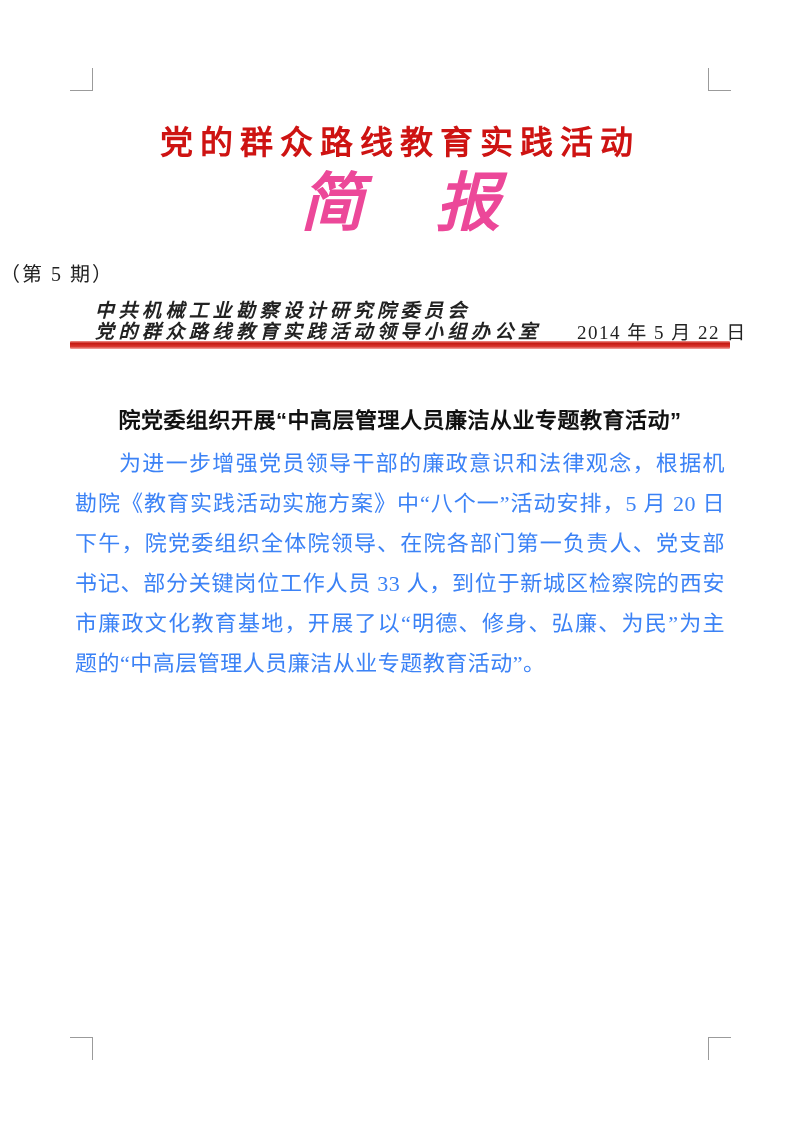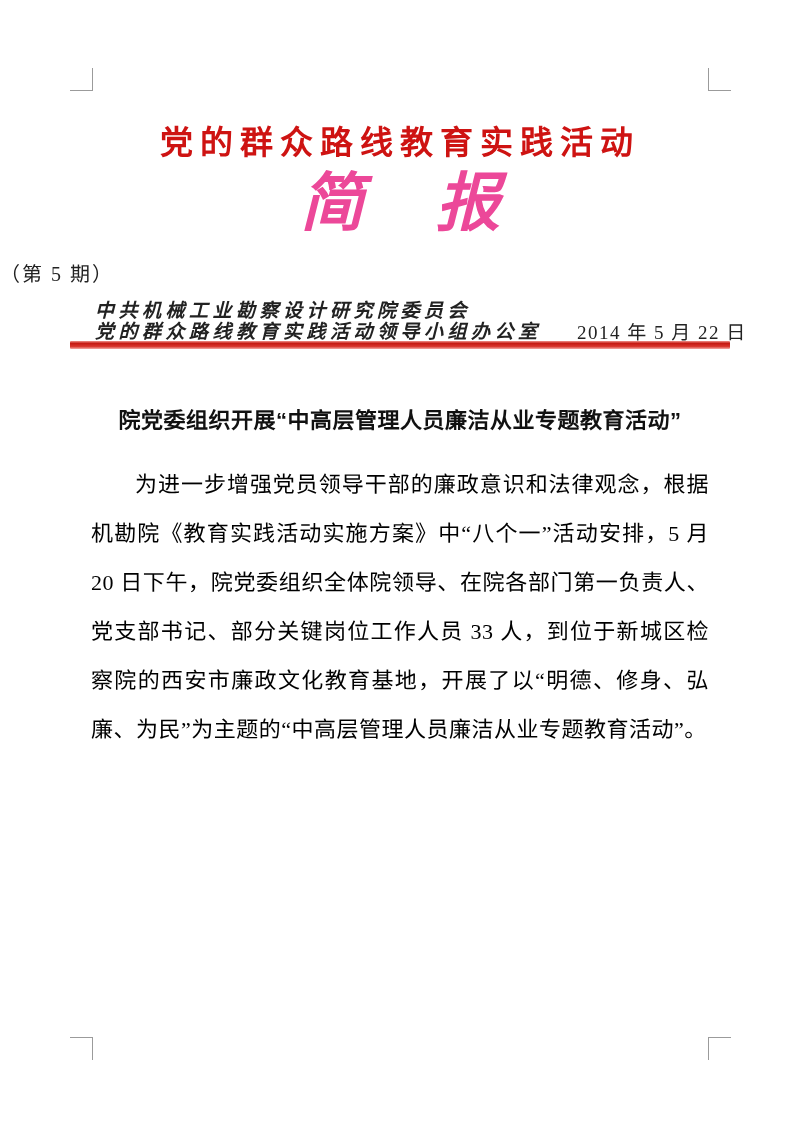--- a/index.html
+++ b/index.html
@@ -71,28 +71,28 @@
     font-size: 22px; font-weight: bold;
     font-family: "Liberation Sans", "DejaVu Sans", sans-serif;
     letter-spacing: 0.5px;
     white-space: nowrap;
     color: #111;
   }
   .article-body {
     position: absolute; top: 444px; left: 75px; width: 650px;
   }
   .article-body p {
-    margin: 16px;
+    margin: 0;
     font-size: 22px;
-    line-height: 49px;
+    line-height: 40px;
     text-align: justify;
     text-justify: inter-ideograph;
     text-indent: 2em;
     letter-spacing: 0.5px;
-    color: #000000;
+    color: #3b82f6;
   }
 </style>
 </head>
 <body>
 
 <div class="page">
 
   <div class="crop-mark crop-tl"></div>
   <div class="crop-mark crop-tr"></div>
   <div class="crop-mark crop-bl"></div>

